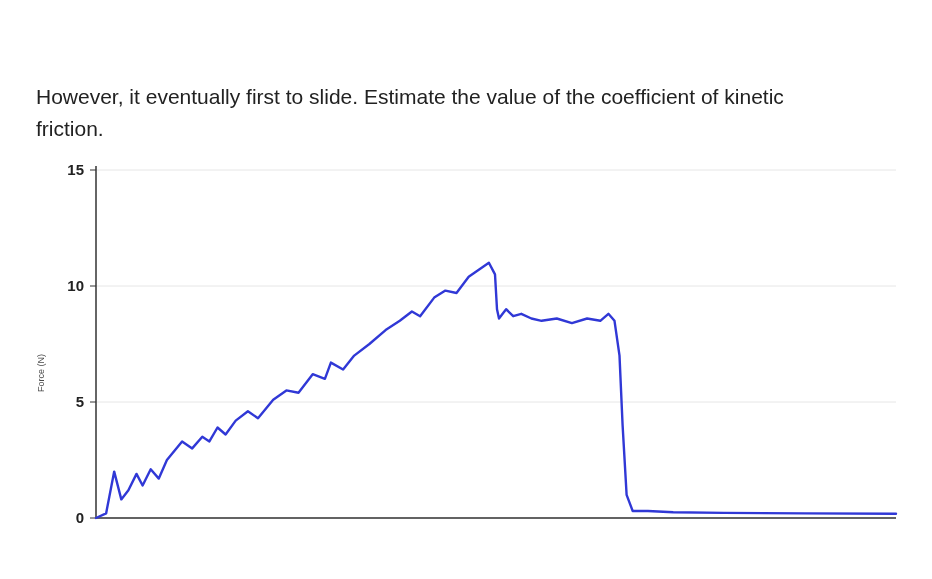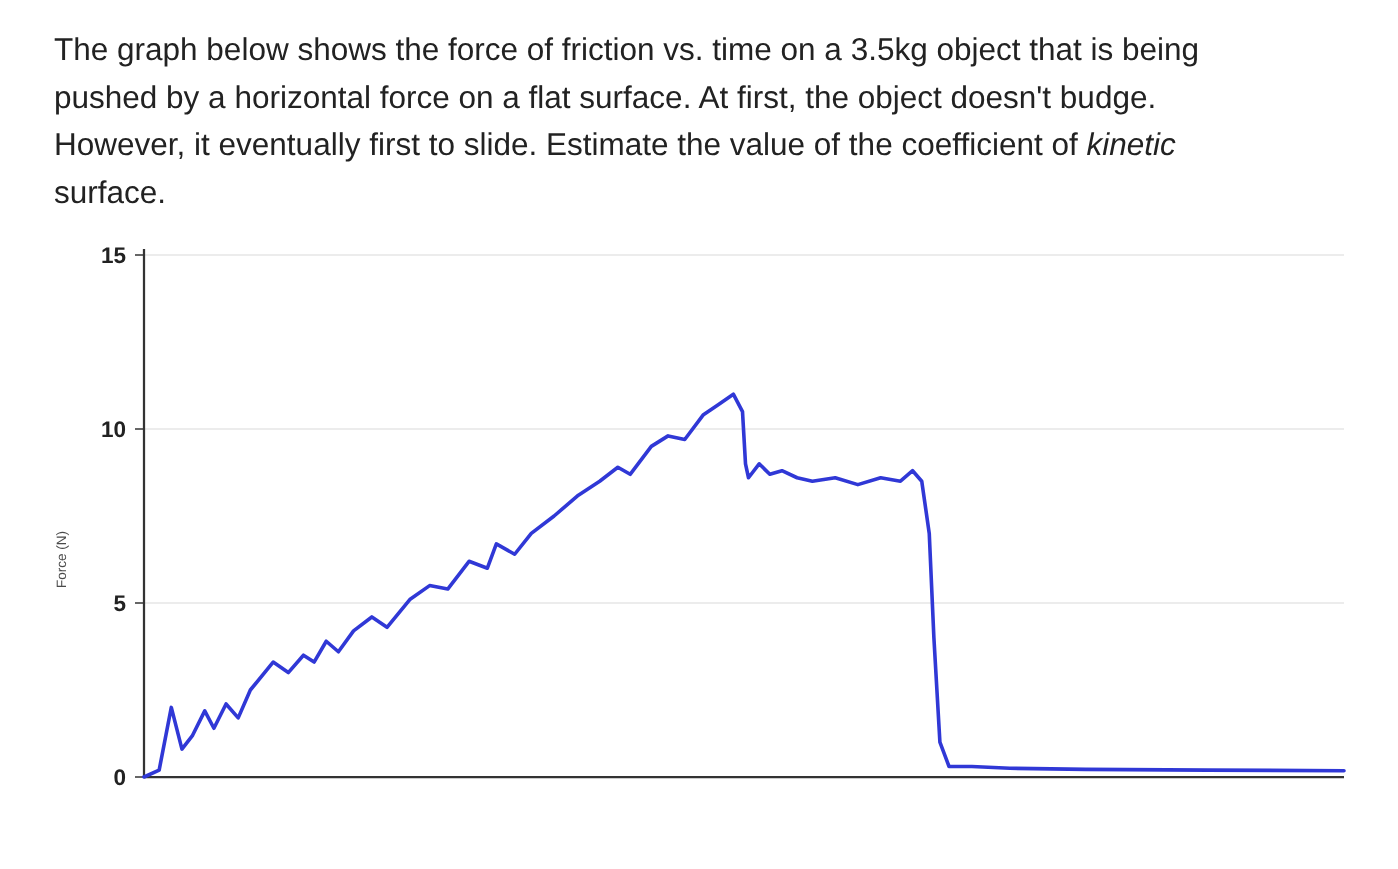--- a/index.html
+++ b/index.html
@@ -16,21 +16,20 @@
     padding: 18px 36px 12px 36px;
   }
   .question {
     font-size: 21px;
     line-height: 1.5;
     color: #222;
     margin: 0 0 14px 0;
     font-weight: 400;
   }
   .italic {
-    font-style: italic;
   }
   .chart-wrap {
     position: relative;
     margin-left: 0;
   }
   .ylabel {
     position: absolute;
     left: -14px;
     top: 55%;
     transform: translateY(-50%) rotate(-90deg);
@@ -47,24 +46,24 @@
     fill: #222;
     font-family: inherit;
     font-weight: 600;
   }
 </style>
 </head>
 <body>
 
 <div class="page">
   <p class="question">
-    <span>The graph below shows the force of friction vs. time on a 3.5kg object that is being</span><br>
-    <span>pushed by a horizontal force on a flat surface. At first, the object doesn't budge.</span><br>
+    <br>
+    <br>
     <span>However, it eventually first to slide. Estimate the value of the coefficient of </span><span class="italic">kinetic</span><br>
-    <span>surface.</span>
+    <span>friction.</span>
   </p>
 
   <div class="chart-wrap">
     <div class="ylabel">Force (N)</div>
     <svg class="chart" id="chart-svg" width="870" height="390" viewBox="0 0 870 390">
         <line x1="60" y1="360" x2="860" y2="360" stroke="#e6e6e6" stroke-width="1"></line>
         <line x1="60" y1="360" x2="54" y2="360" stroke="#333" stroke-width="1"></line>
         <text x="48" y="365" text-anchor="end" class="tick-text">0</text>
         <line x1="60" y1="244" x2="860" y2="244" stroke="#e6e6e6" stroke-width="1"></line>
         <line x1="60" y1="244" x2="54" y2="244" stroke="#333" stroke-width="1"></line>

